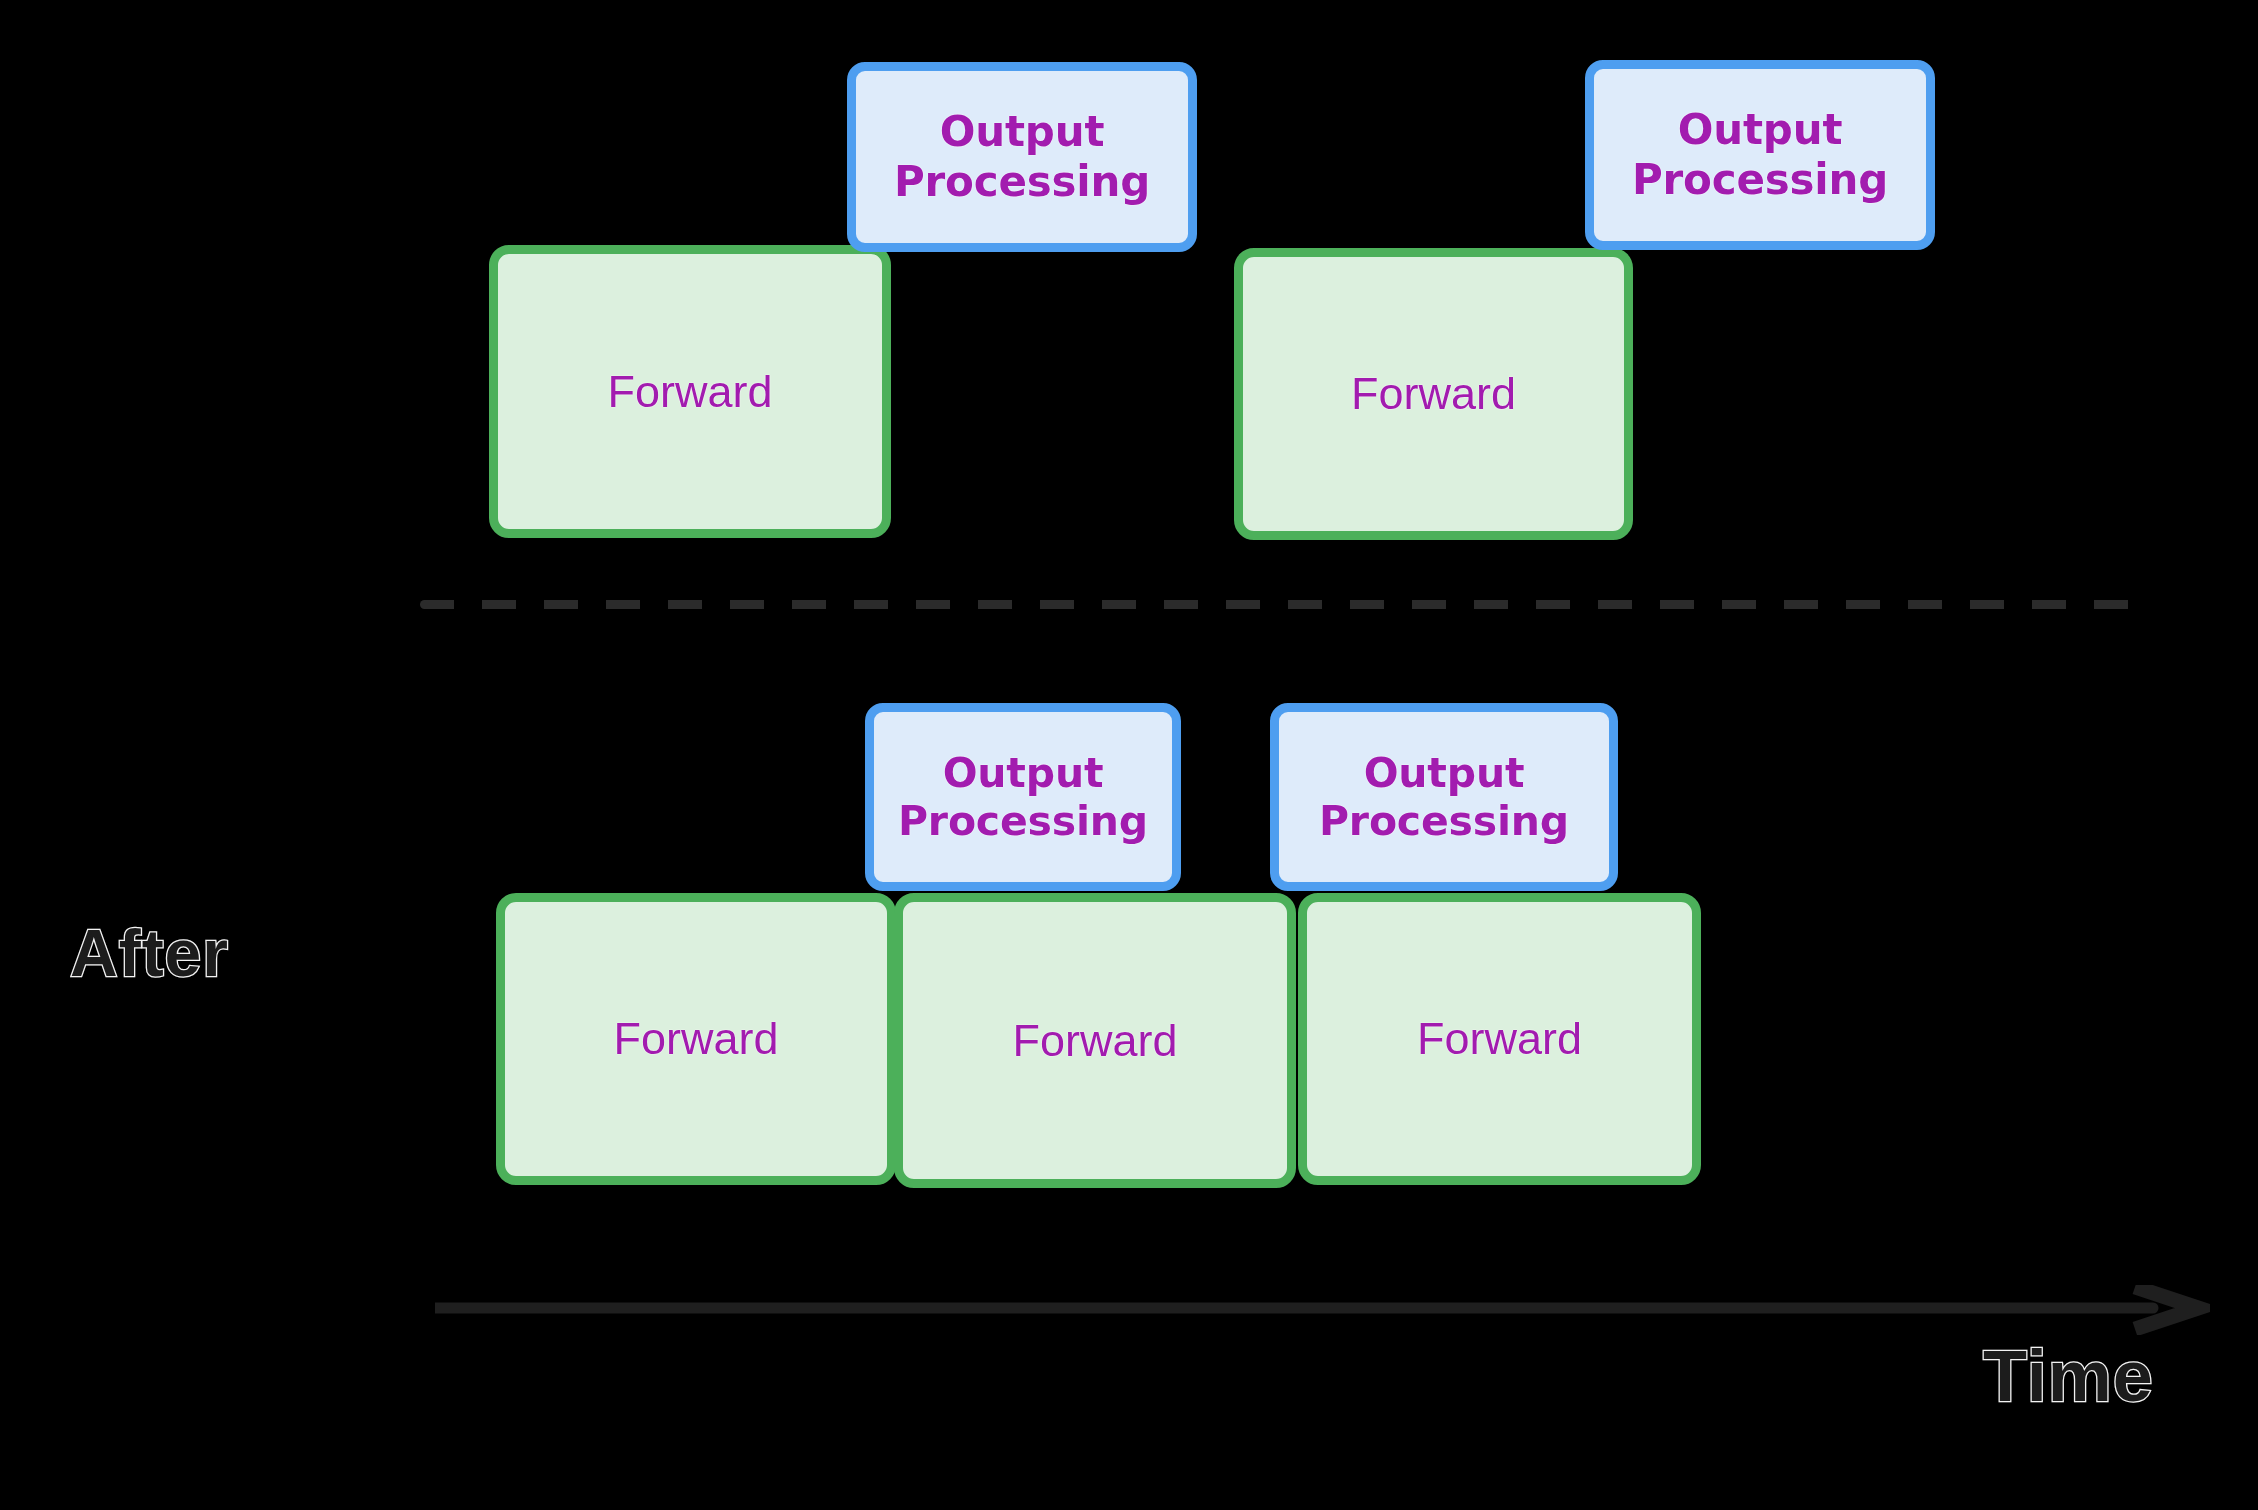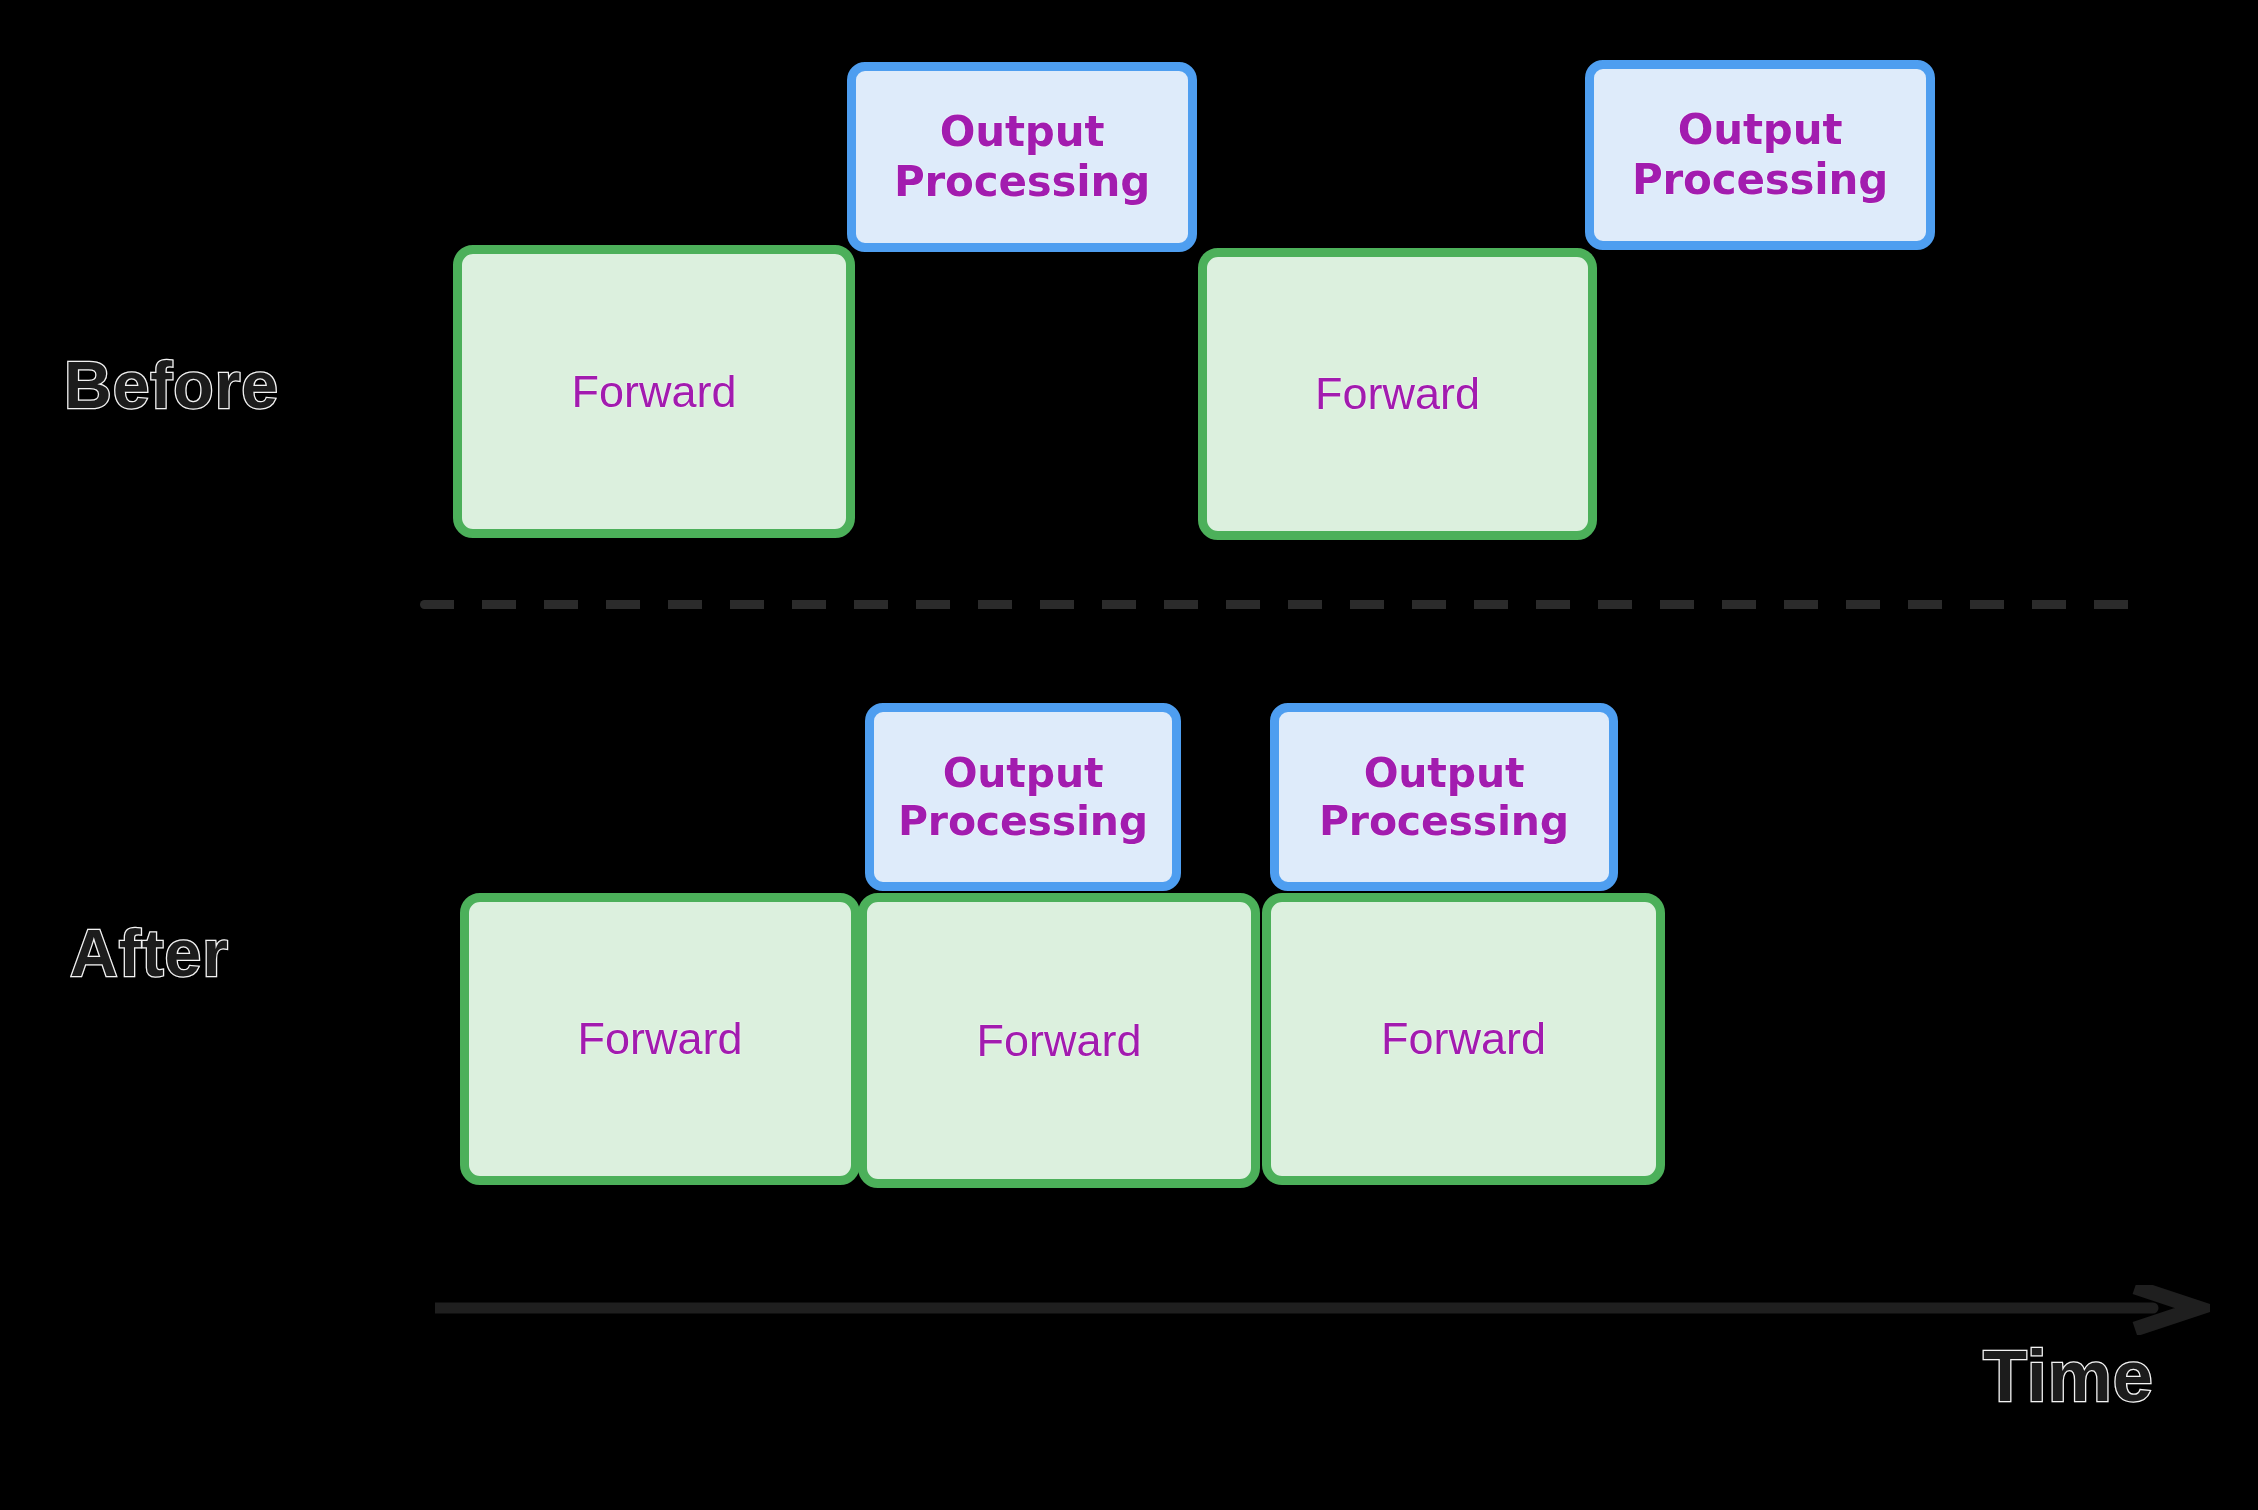--- a/index.html
+++ b/index.html
@@ -49,20 +49,21 @@
     white-space: pre-line;
     line-height: 1.18;
     color: #a21caf;
     text-shadow: 0 0 1.2px #ffffff, 0 0 1.2px #ffffff;
   }
 
   .block.forward {
     background: #dcf0de;
     border: 9px solid #4cb05a;
     border-radius: 20px;
+    margin-left: 36px;
   }
   .block.forward .blk-text {
     font-family: "Liberation Sans", sans-serif;
     font-weight: 400;
     font-size: 45px;
   }
 
   .block.output {
     background: #deebfa;
     border: 9px solid #4e9ef0;
@@ -102,21 +103,20 @@
 
   
   .z-blue  { z-index: 3; }
   .z-green { z-index: 2; }
 </style>
 </head>
 <body>
 
 <div id="stage">
 
-  <div class="row-label" id="label-before">Before</div>
 
   <div class="row-label" id="label-after">After</div>
 
   <div class="row-label" id="label-time">Time</div>
 
   <div class="block output z-blue" style="left:847px; top:62px; width:350px; height:190px;">
     <span class="blk-text">Output
 Processing</span>
   </div>
 

